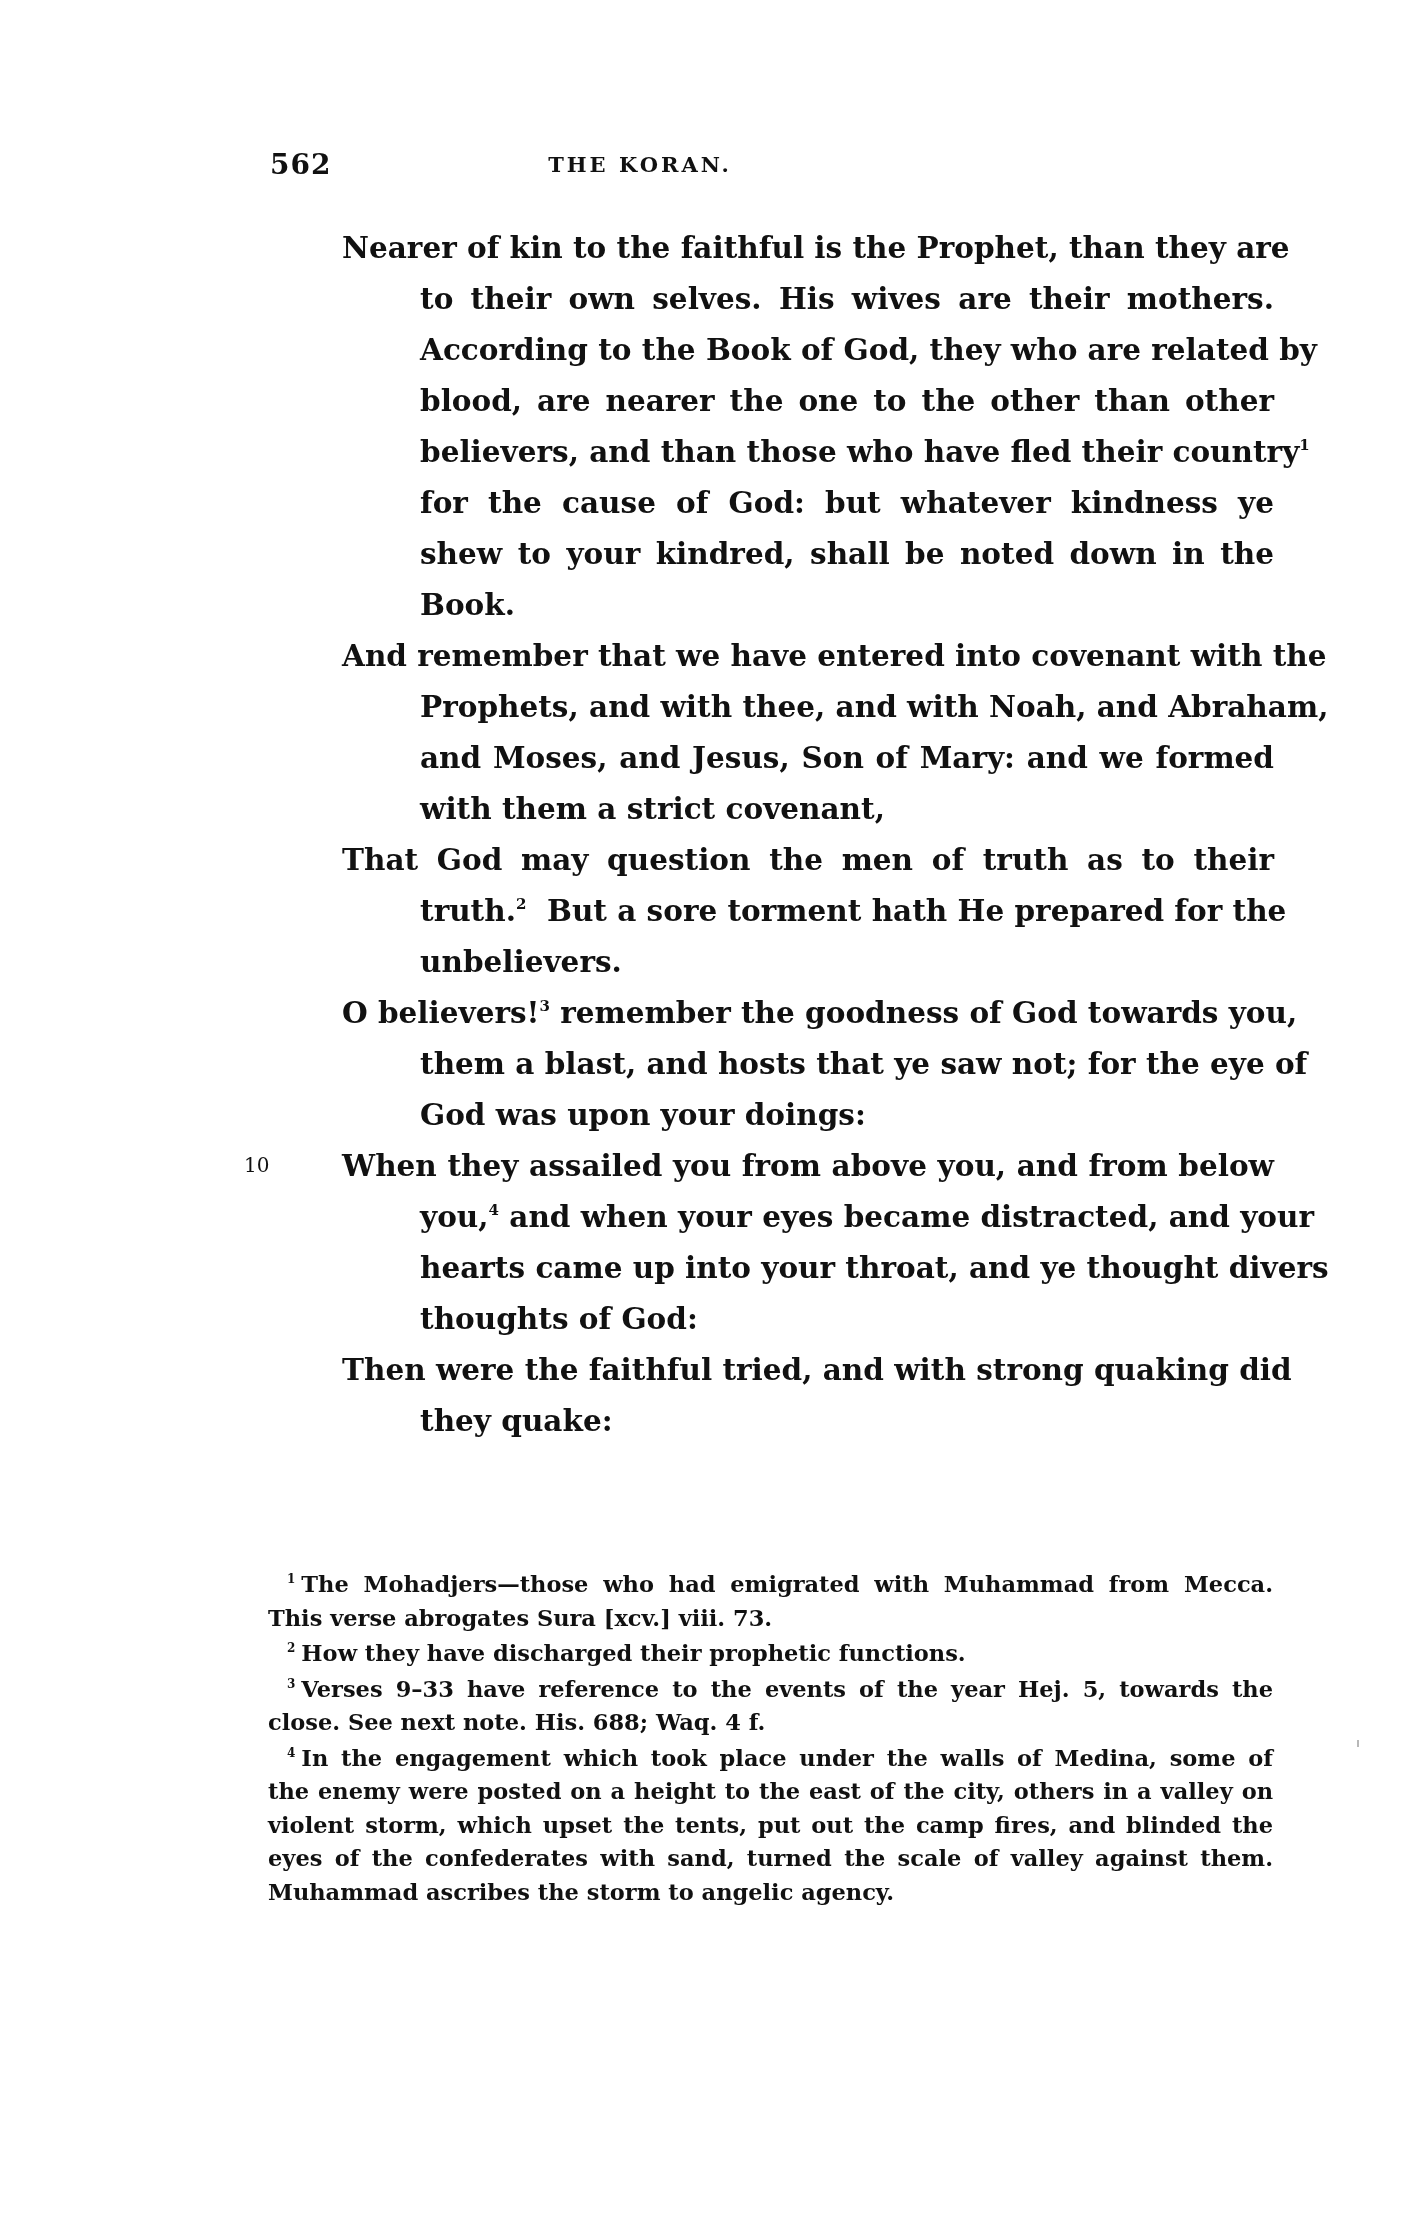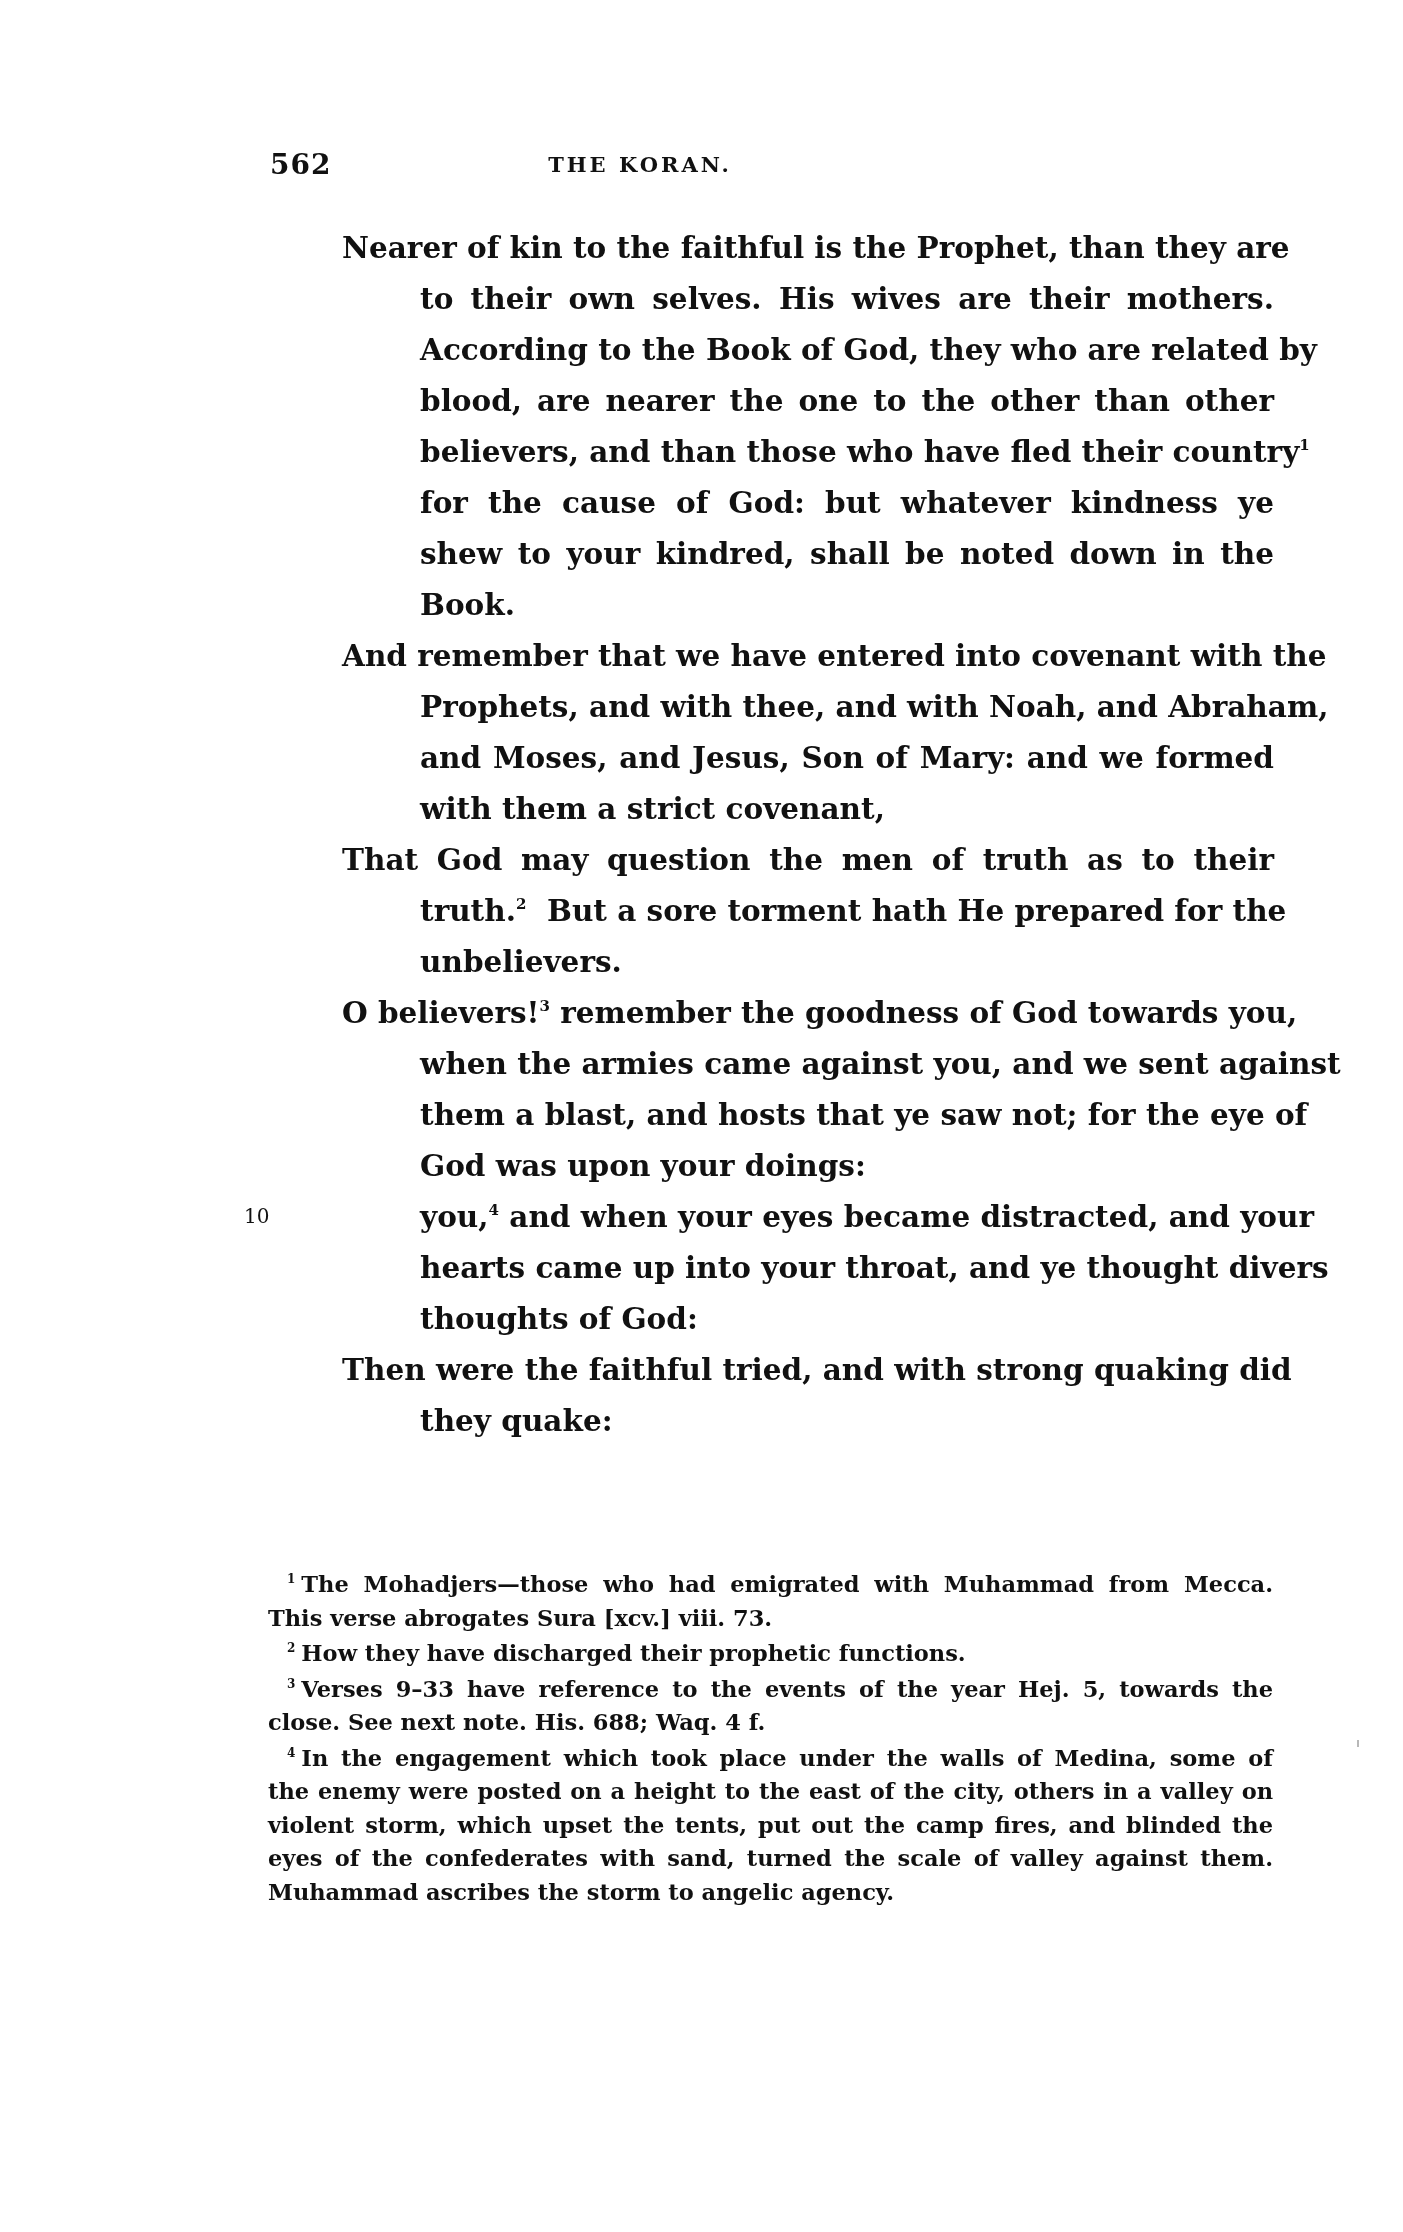--- a/index.html
+++ b/index.html
@@ -60,27 +60,27 @@
     </div>
 
     <div class="verse">
       <span class="verse-line first">That God may question the men of truth as to their</span>
       <span class="verse-line cont"><span>truth.</span><sup class="fn-ref">2</sup>&nbsp;&nbsp;<span>But a sore torment hath He prepared for the</span></span>
       <span class="verse-line cont last">unbelievers.</span>
     </div>
 
     <div class="verse">
       <span class="verse-line first"><span>O believers!</span><sup class="fn-ref">3</sup>&nbsp;<span>remember the goodness of God towards you,</span></span>
-      <span class="verse-line cont">when the armies came against you, and we sent against</span>
       <span class="verse-line cont">them a blast, and hosts that ye saw not; for the eye of</span>
       <span class="verse-line cont last">God was upon your doings:</span>
     </div>
 
     <div class="verse">
       <span class="verse-number">10</span>
+      <span class="verse-line first">When they assailed you from above you, and from below</span>
       <span class="verse-line cont"><span>you,</span><sup class="fn-ref">4</sup>&nbsp;<span>and when your eyes became distracted, and your</span></span>
       <span class="verse-line cont">hearts came up into your throat, and ye thought divers</span>
       <span class="verse-line cont last">thoughts of God:</span>
     </div>
 
     <div class="verse">
       <span class="verse-line first">Then were the faithful tried, and with strong quaking did</span>
       <span class="verse-line cont last">they quake:</span>
     </div>
   </div>

